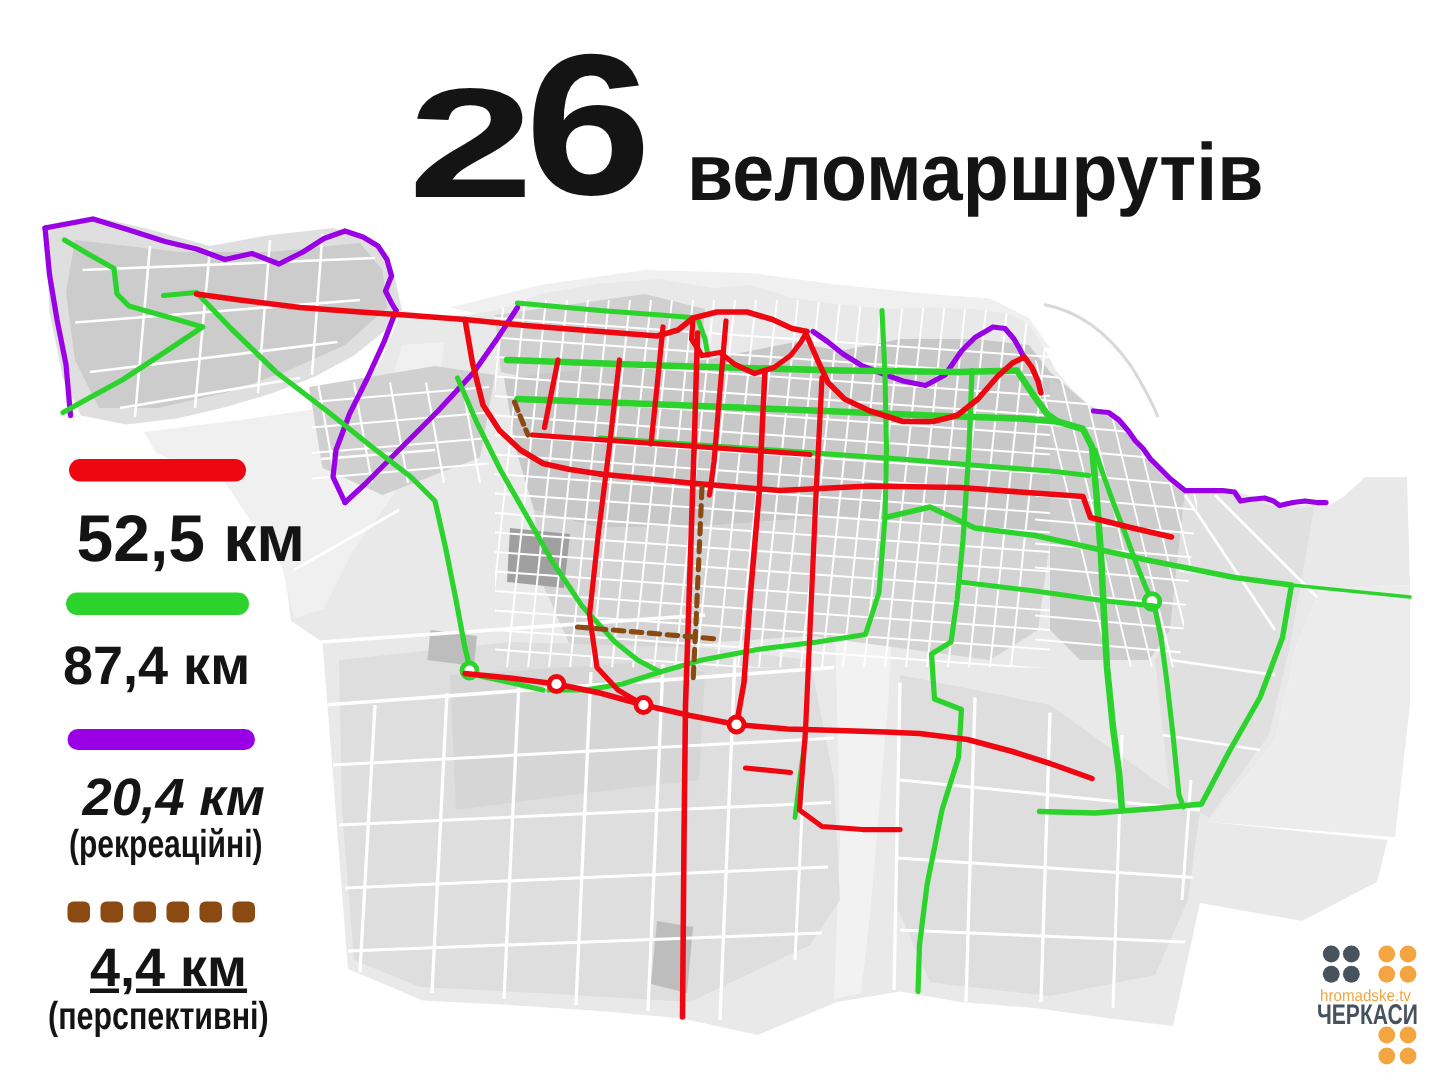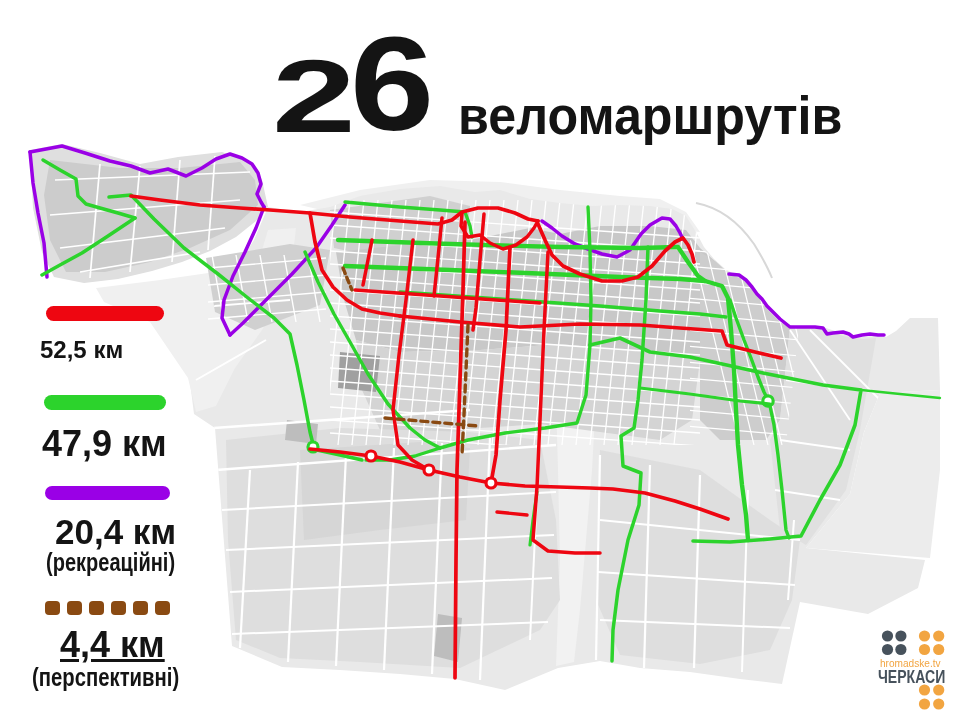--- a/index.html
+++ b/index.html
@@ -288,29 +288,29 @@
 </svg>
 
 <div class="abs num" style="left:272px;top:44px;font-size:104px;transform:scaleX(1.45)">2</div>
 
 <div class="abs num" style="left:350px;top:17px;font-size:134px;transform:scaleX(1.13)">6</div>
 
 <div class="abs num" id="word" style="left:458px;top:88px;font-size:54px;transform:scaleX(0.93)">веломаршрутів</div>
 
 <div class="abs" style="left:46px;top:306px;width:118px;height:15px;border-radius:8px;background:#ee0611"></div>
 
-<div class="abs num" style="left:40px;top:338px;font-size:24px;">52,5 км</div>
+<div class="abs num" style="left:51px;top:338px;font-size:44px;">52,5 км</div>
 
 <div class="abs" style="left:44px;top:395px;width:122px;height:15px;border-radius:8px;background:#2cd32c"></div>
 
-<div class="abs num" style="left:42px;top:426px;font-size:36px;">47,9 км</div>
+<div class="abs num" style="left:42px;top:426px;font-size:36px;">87,4 км</div>
 
 <div class="abs" style="left:45px;top:486px;width:125px;height:14px;border-radius:8px;background:#9a00e6"></div>
 
-<div class="abs num" style="left:55px;top:514px;font-size:35px;">20,4 км</div>
+<div class="abs num" style="left:55px;top:514px;font-size:35px;font-style:italic;">20,4 км</div>
 
 <div class="abs num" style="left:46px;top:549px;font-size:26px;transform:scaleX(0.77)">(рекреаційні)</div>
 
 <svg class="abs" style="left:0;top:0" width="200" height="720">
     <rect x="45" y="601" width="15" height="14" rx="4" fill="#8a4a12"></rect>
     <rect x="67" y="601" width="15" height="14" rx="4" fill="#8a4a12"></rect>
     <rect x="89" y="601" width="15" height="14" rx="4" fill="#8a4a12"></rect>
     <rect x="111" y="601" width="15" height="14" rx="4" fill="#8a4a12"></rect>
     <rect x="133" y="601" width="15" height="14" rx="4" fill="#8a4a12"></rect>
     <rect x="155" y="601" width="15" height="14" rx="4" fill="#8a4a12"></rect>

